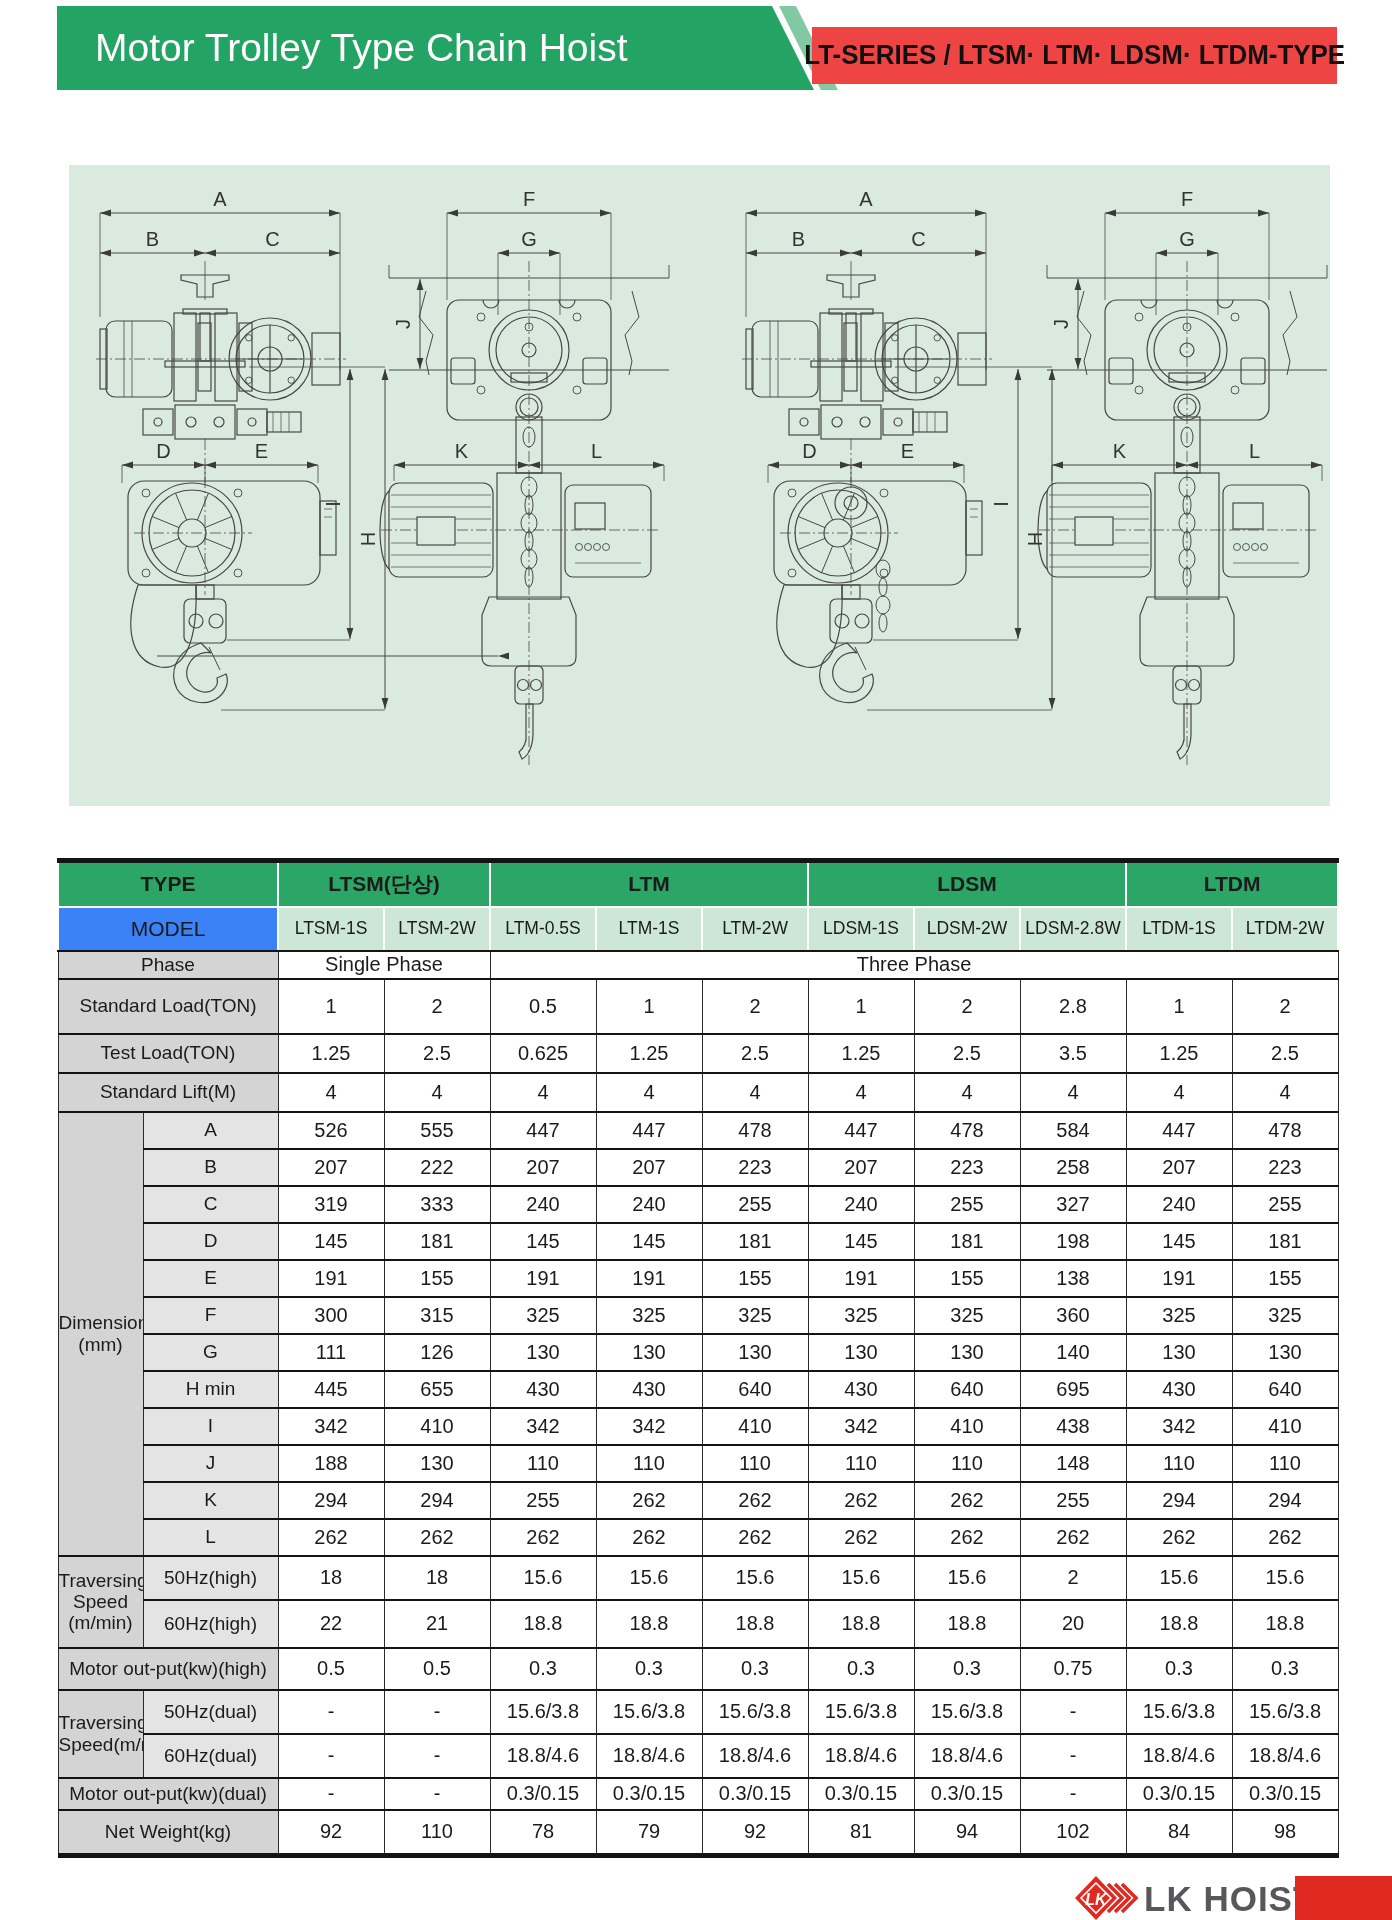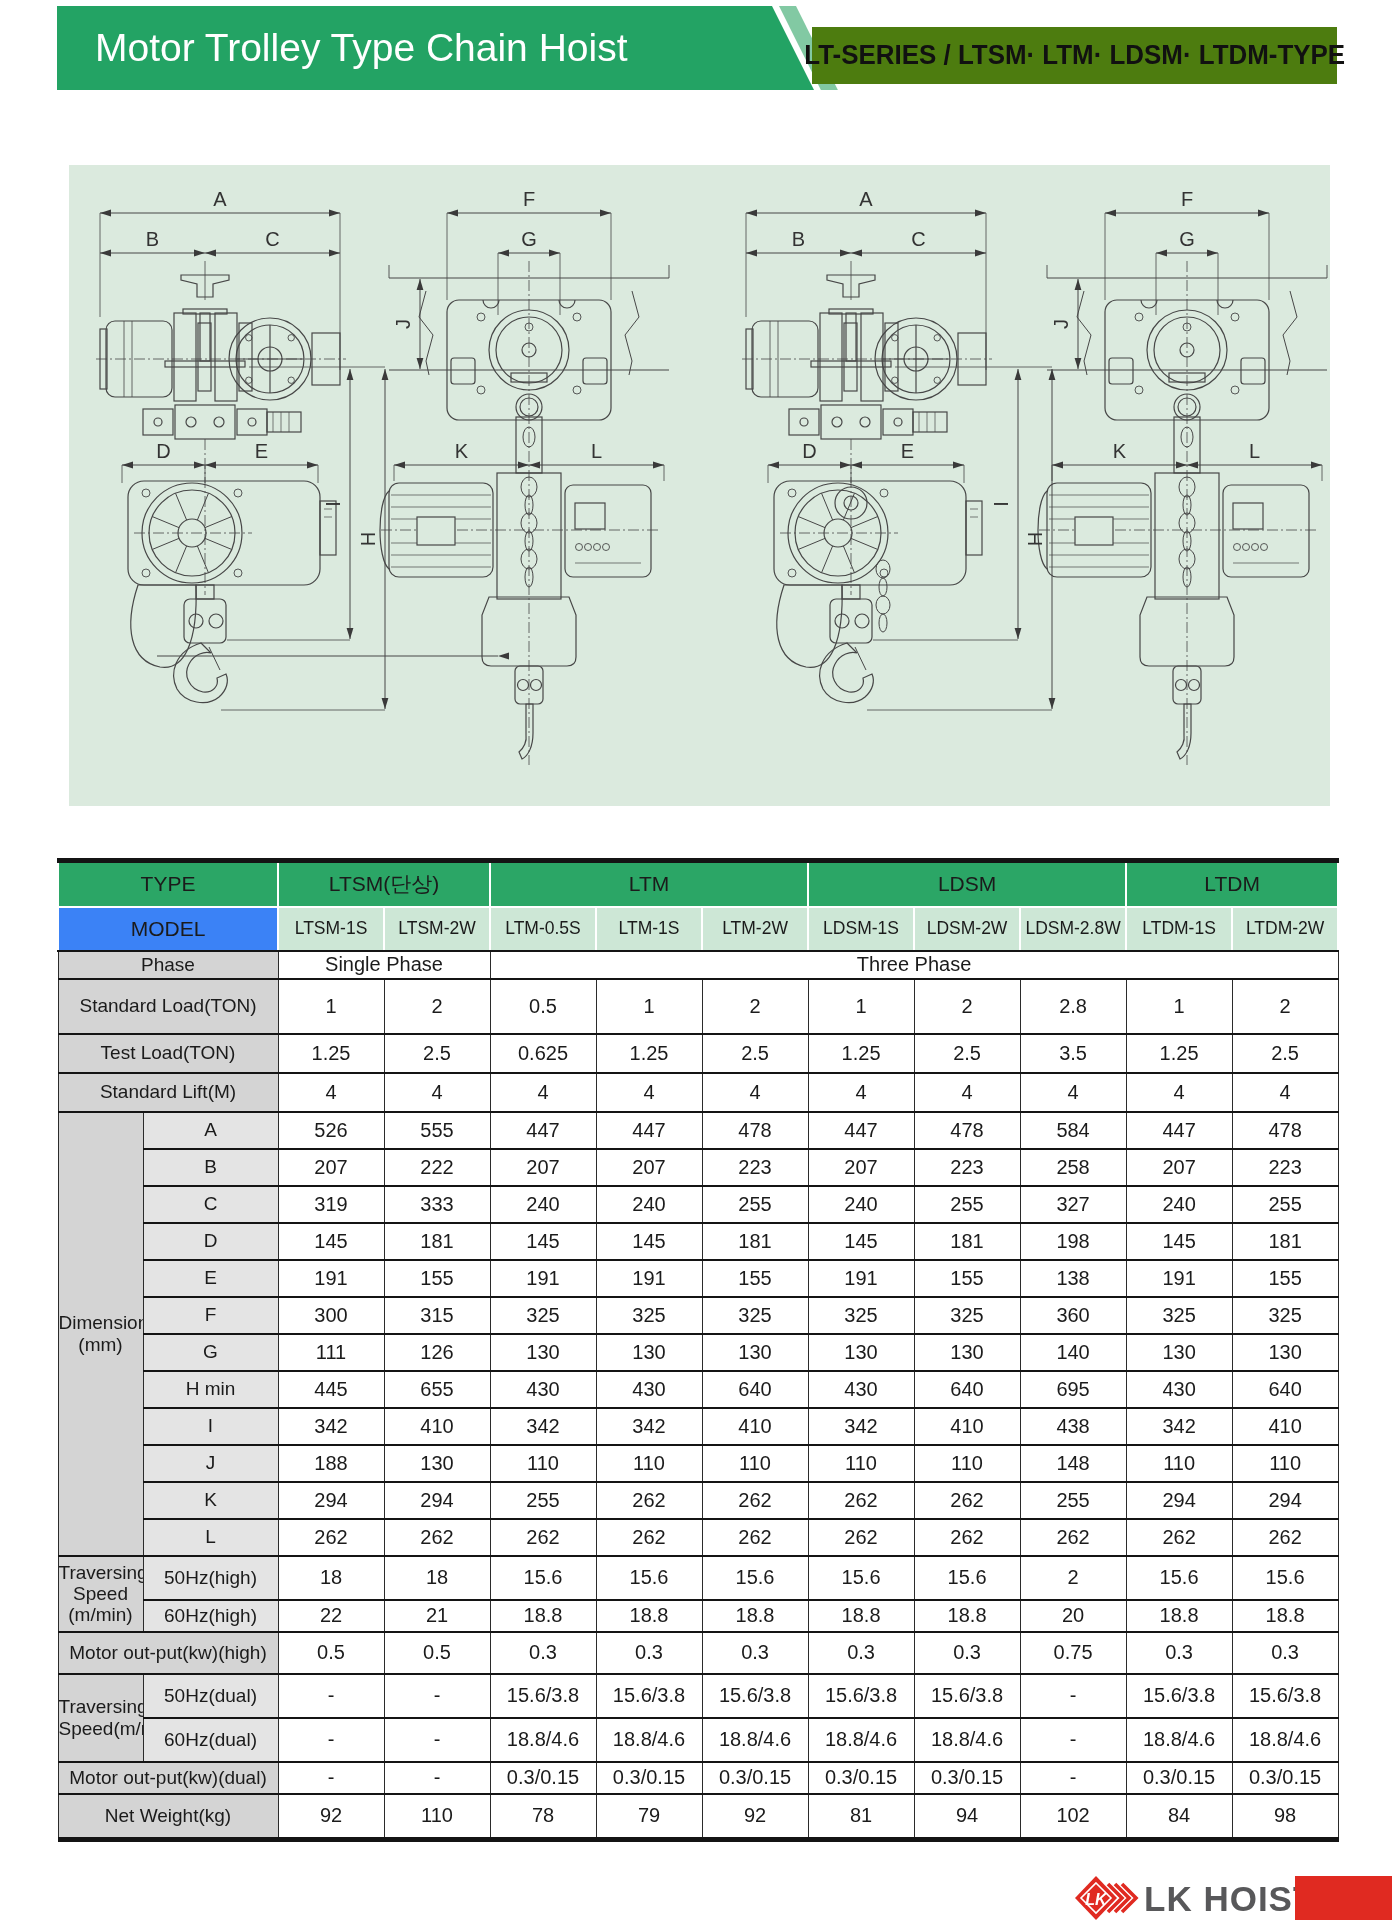--- a/index.html
+++ b/index.html
@@ -5,21 +5,21 @@
   html,body{margin:0;padding:0;background:#888;}
   .page{position:relative;width:1392px;height:1920px;background:#ffffff;overflow:hidden;
         font-family:"Liberation Sans",sans-serif;}
   
   .banner{position:absolute;left:57px;top:6px;width:757px;height:84px;background:#23a364;
           clip-path:polygon(0 0,715px 0,757px 100%,0 100%);}
   .banner span{position:absolute;left:38px;top:0;line-height:84px;font-size:39px;font-weight:normal;
           color:#ffffff;letter-spacing:0px;white-space:nowrap;}
   .banner-strip{position:absolute;left:779px;top:6px;width:17px;height:84px;background:#82c9a3;
           transform:skewX(26.5deg);transform-origin:top left;}
-  .series-bar{position:absolute;left:812px;top:27px;width:525px;height:57px;background:#4d7c0f;
+  .series-bar{position:absolute;left:812px;top:27px;width:525px;height:57px;background:#ef4444;
           display:flex;align-items:center;justify-content:center;}
   .series-bar span{font-size:27px;font-weight:bold;color:#111;letter-spacing:0px;
           transform:scaleX(0.96);white-space:nowrap;}
   
   .panel{position:absolute;left:69px;top:165px;width:1261px;height:641px;background:#dbeade;}
   
   .spec{position:absolute;left:57px;top:858px;border-collapse:collapse;table-layout:fixed;width:1280px;}
   .spec{border-top:5px solid #141414;border-bottom:5px solid #141414;}
   .spec td{border:1px solid #2b2b2b;border-top-width:2px;border-bottom-width:2px;border-top-color:#141414;border-bottom-color:#141414;
           text-align:center;vertical-align:middle;padding:0;color:#1b1b1b;overflow:hidden;}
@@ -427,21 +427,21 @@
         <col style="width: 106px;">
         <col style="width: 106px;">
         <col style="width: 106px;">
         <col style="width: 106px;">
         <col style="width: 106px;">
         <col style="width: 106px;">
         <col style="width: 106px;">
         <col style="width: 106px;">
       </colgroup>
     <tbody id="tb">
-        <tr style="height: 46px;">
+        <tr style="height: 46px; font-weight: bold;">
           <td class="c-green" colspan="2">TYPE</td>
           <td class="c-green" colspan="2">LTSM(단상)</td>
           <td class="c-green" colspan="3">LTM</td>
           <td class="c-green" colspan="3">LDSM</td>
           <td class="c-green" colspan="2">LTDM</td>
         </tr>
         <tr style="height: 44px;">
           <td class="c-green2" colspan="2">MODEL</td>
           <td class="c-model">LTSM-1S</td>
           <td class="c-model">LTSM-2W</td>
@@ -665,21 +665,21 @@
           <td class="c-val">18</td>
           <td class="c-val">15.6</td>
           <td class="c-val">15.6</td>
           <td class="c-val">15.6</td>
           <td class="c-val">15.6</td>
           <td class="c-val">15.6</td>
           <td class="c-val">2</td>
           <td class="c-val">15.6</td>
           <td class="c-val">15.6</td>
         </tr>
-        <tr style="height: 32px;">
+        <tr style="height: 48px;">
           <td class="c-sub">60Hz(high)</td>
           <td class="c-val">22</td>
           <td class="c-val">21</td>
           <td class="c-val">18.8</td>
           <td class="c-val">18.8</td>
           <td class="c-val">18.8</td>
           <td class="c-val">18.8</td>
           <td class="c-val">18.8</td>
           <td class="c-val">20</td>
           <td class="c-val">18.8</td>

